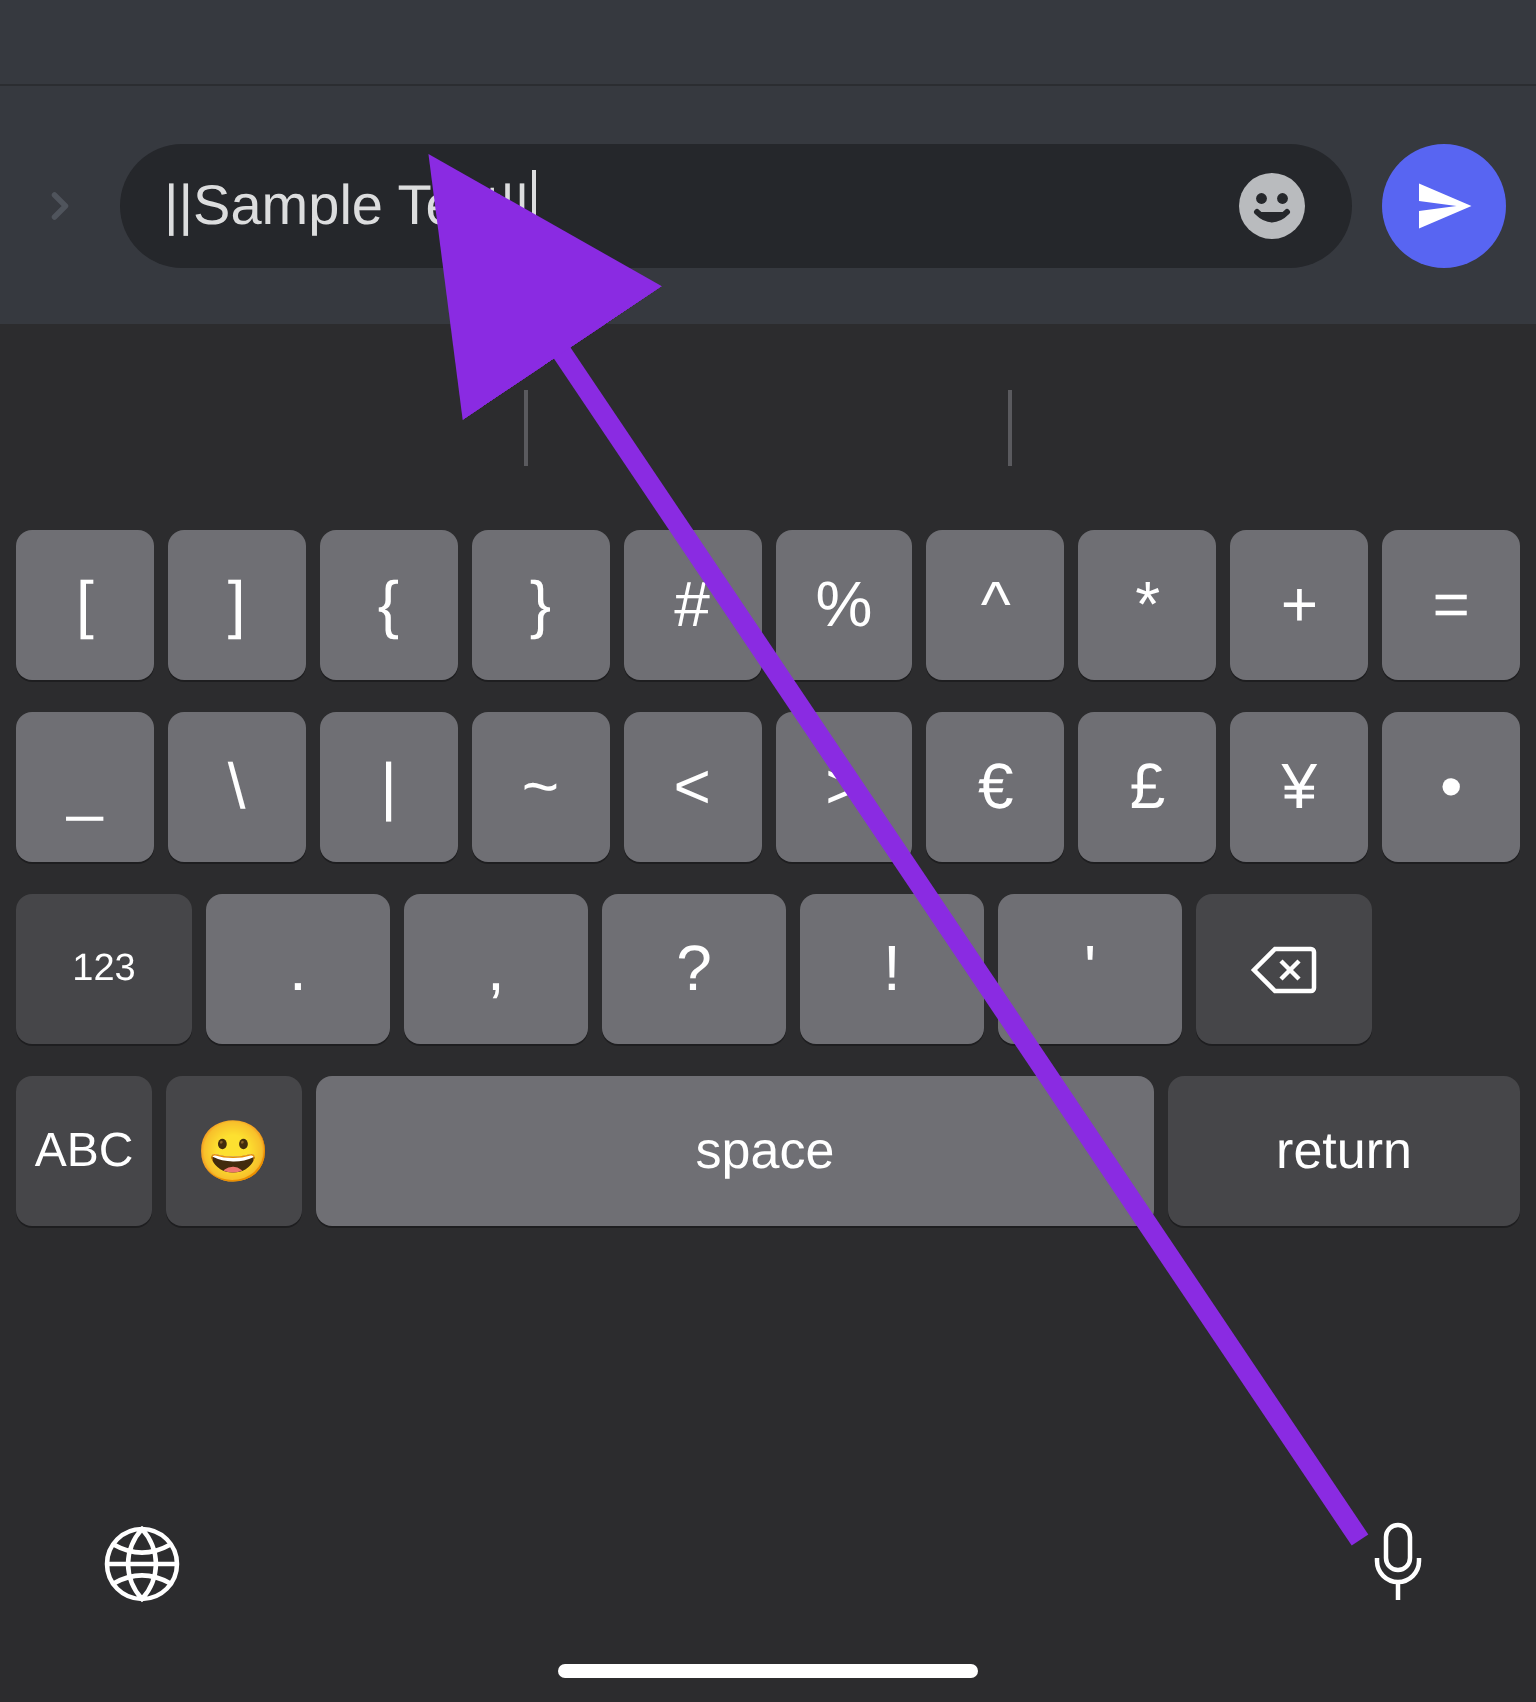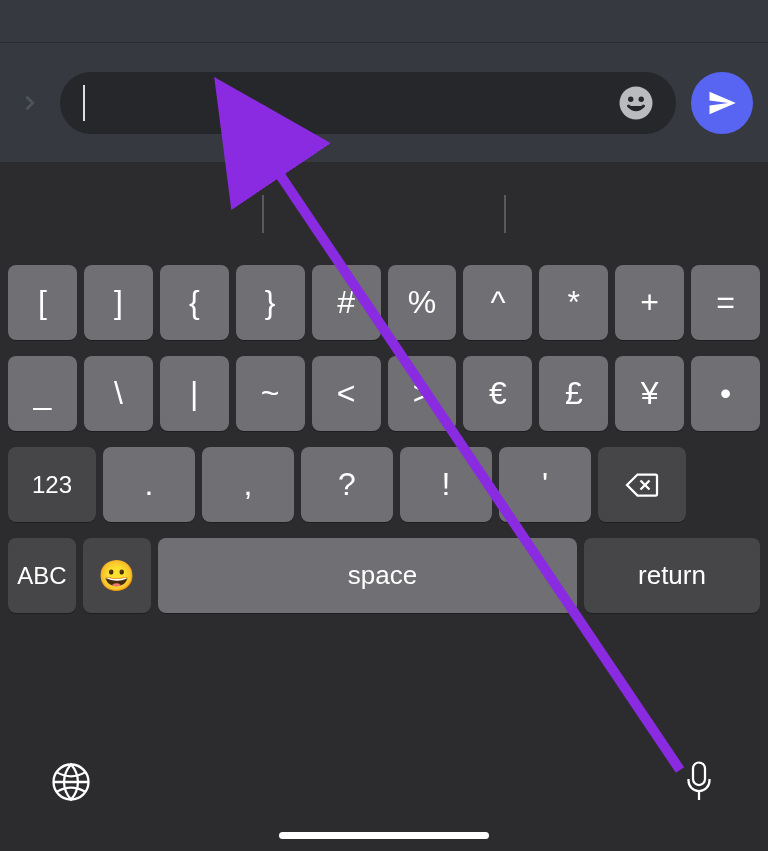--- a/index.html
+++ b/index.html
@@ -131,21 +131,21 @@
       font-weight: 400;
       box-shadow: 0 1px 0 rgba(0,0,0,0.3);
     }
     
     .key-dark {
       background: #464649;
     }
     
     .key-123 {
       flex: 0 0 88px;
-      font-size: 24px;
+      font-size: 19px;
     }
     
     .key-abc {
       flex: 0 0 68px;
       font-size: 24px;
     }
     
     .key-emoji {
       flex: 0 0 68px;
       font-size: 30px;
@@ -211,20 +211,21 @@
 
 <div class="input-bar-container">
   <div class="expand-icon">
     <svg width="22" height="22" viewBox="0 0 24 24" fill="none" stroke="currentColor" stroke-width="3" stroke-linecap="round" stroke-linejoin="round">
       <polyline points="9 18 15 12 9 6"></polyline>
     </svg>
   </div>
 
   <div class="input-pill">
     <div class="input-text">
+      <span>||Sample Text||</span>
         <span class="text-cursor"></span>
     </div>
     <div class="emoji-icon">
       <svg width="36" height="36" viewBox="0 0 24 24" fill="currentColor">
         <circle cx="12" cy="12" r="11" fill="currentColor"></circle>
         <circle cx="8.5" cy="9.5" r="1.8" fill="#25272b"></circle>
         <circle cx="15.5" cy="9.5" r="1.8" fill="#25272b"></circle>
         <path d="M 7 14 Q 12 19 17 14" stroke="#25272b" stroke-width="2" fill="#25272b" stroke-linecap="round"></path>
       </svg>
     </div>

